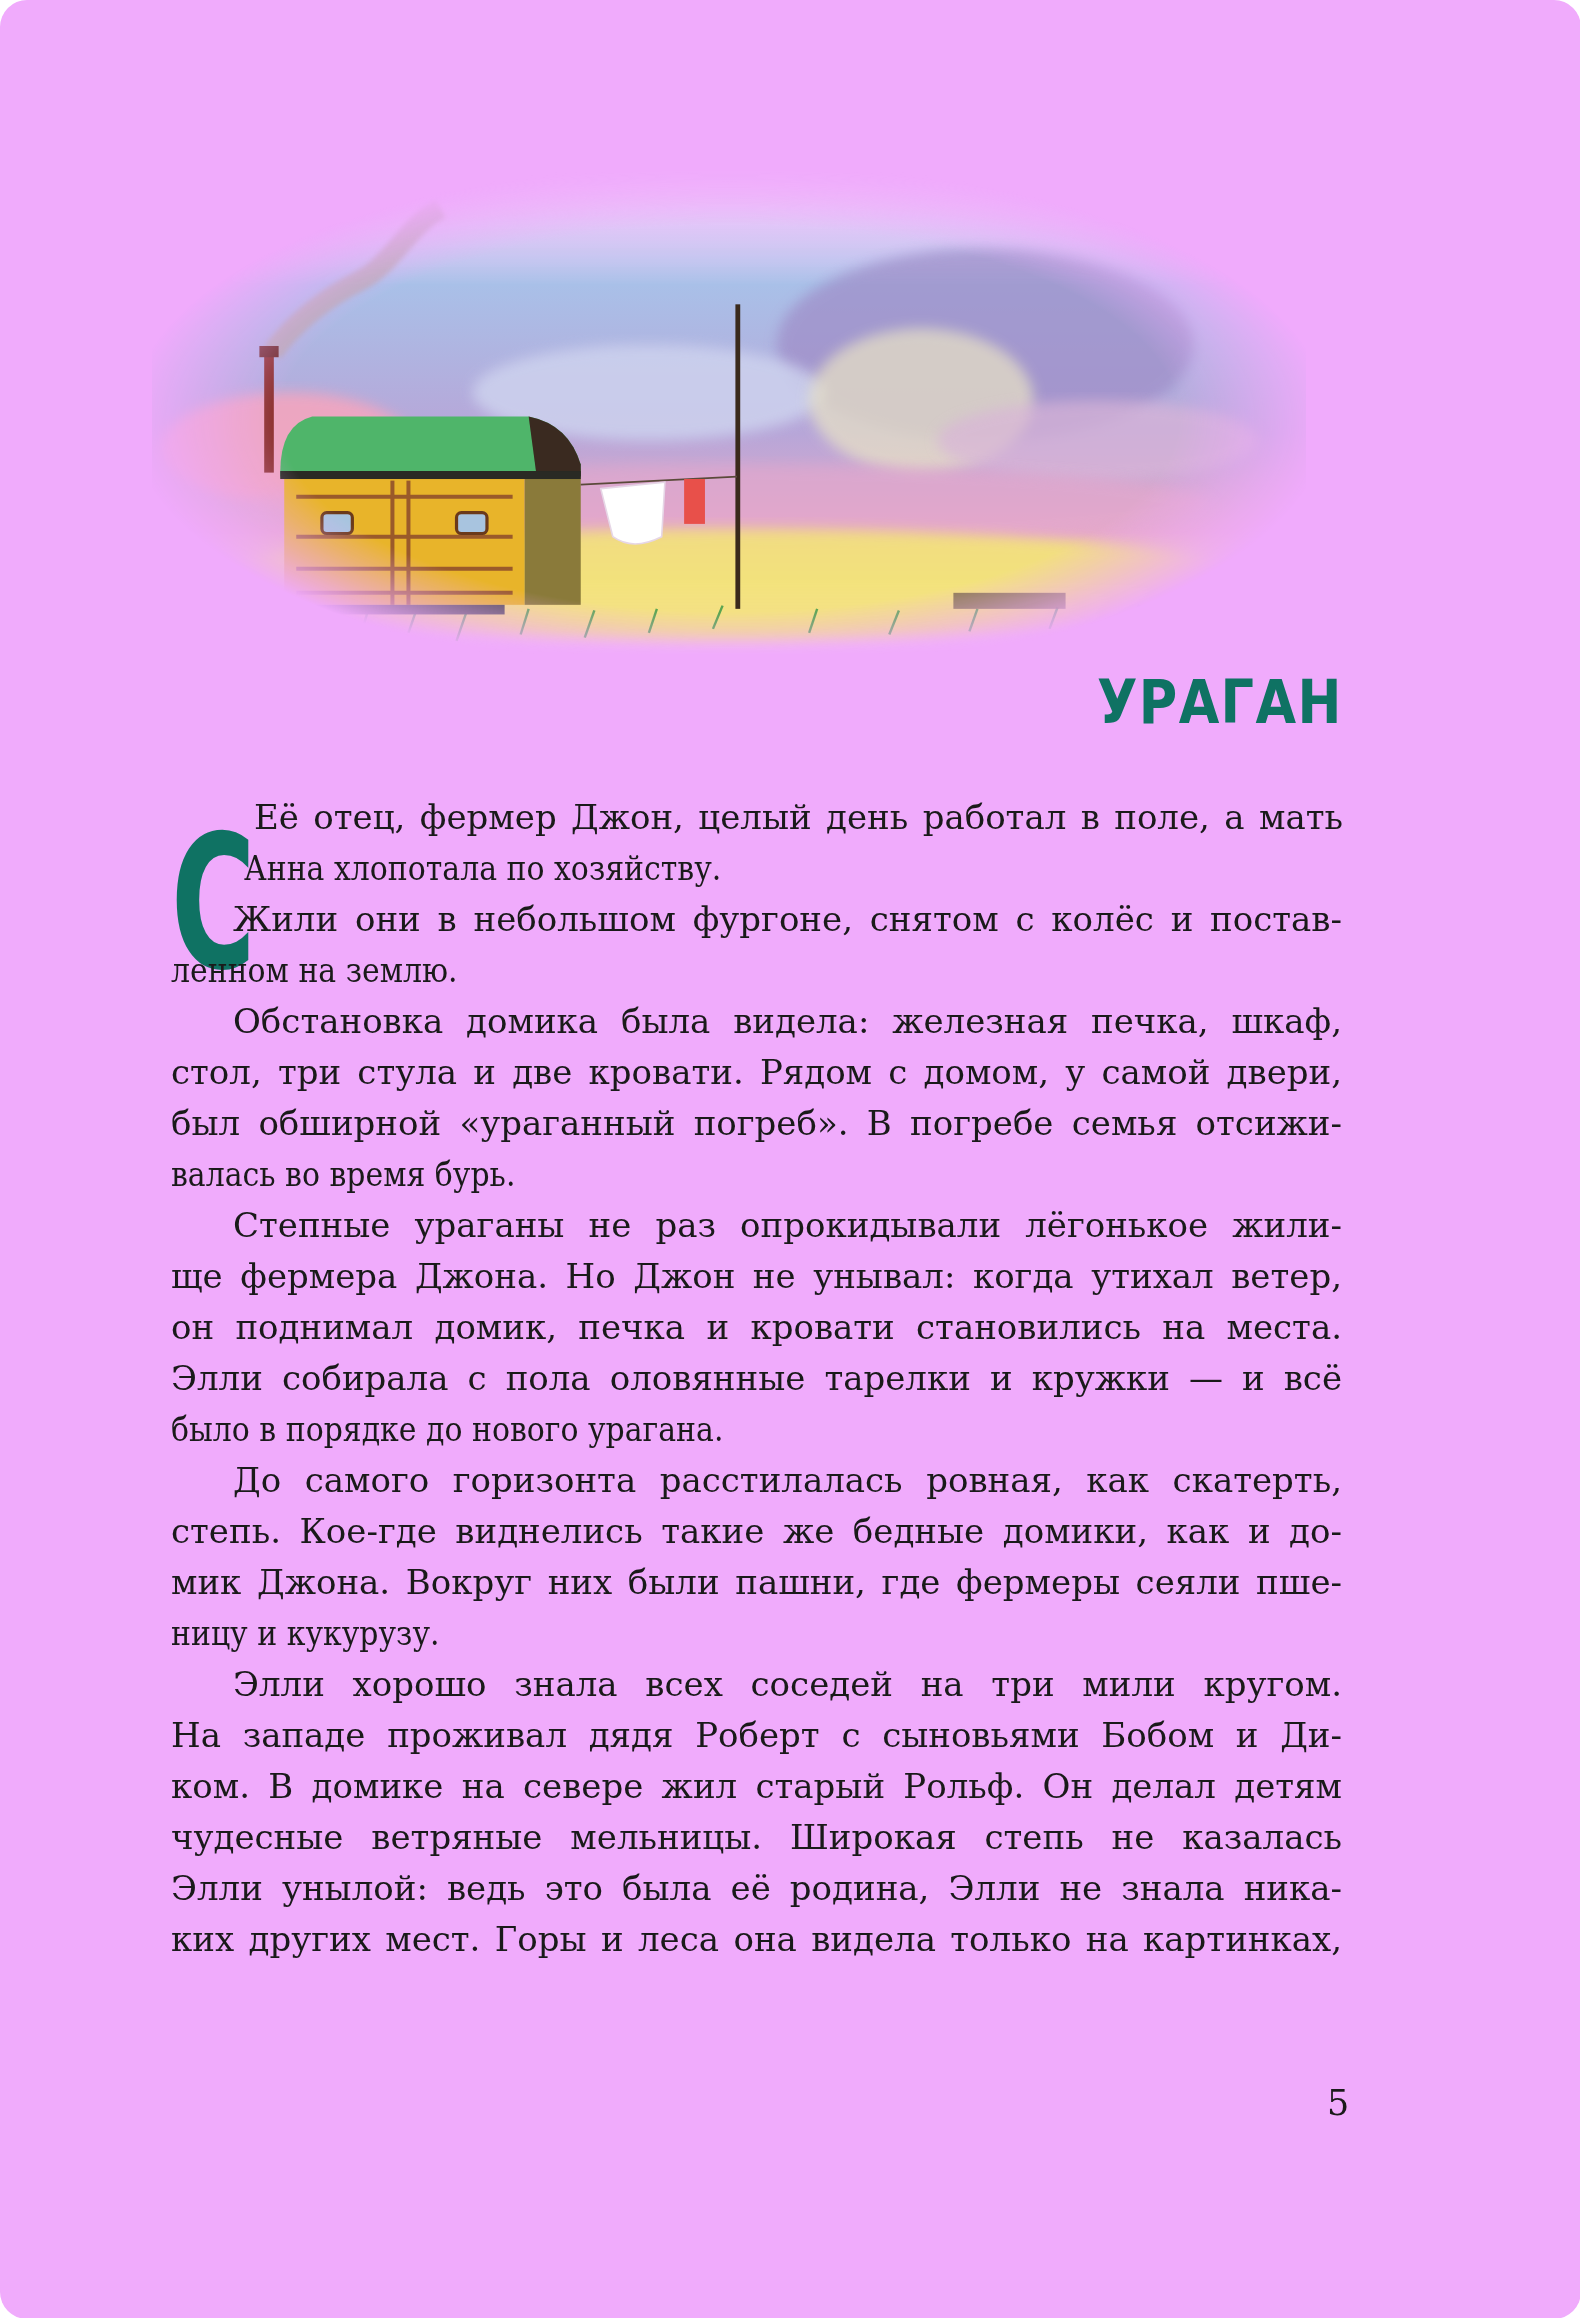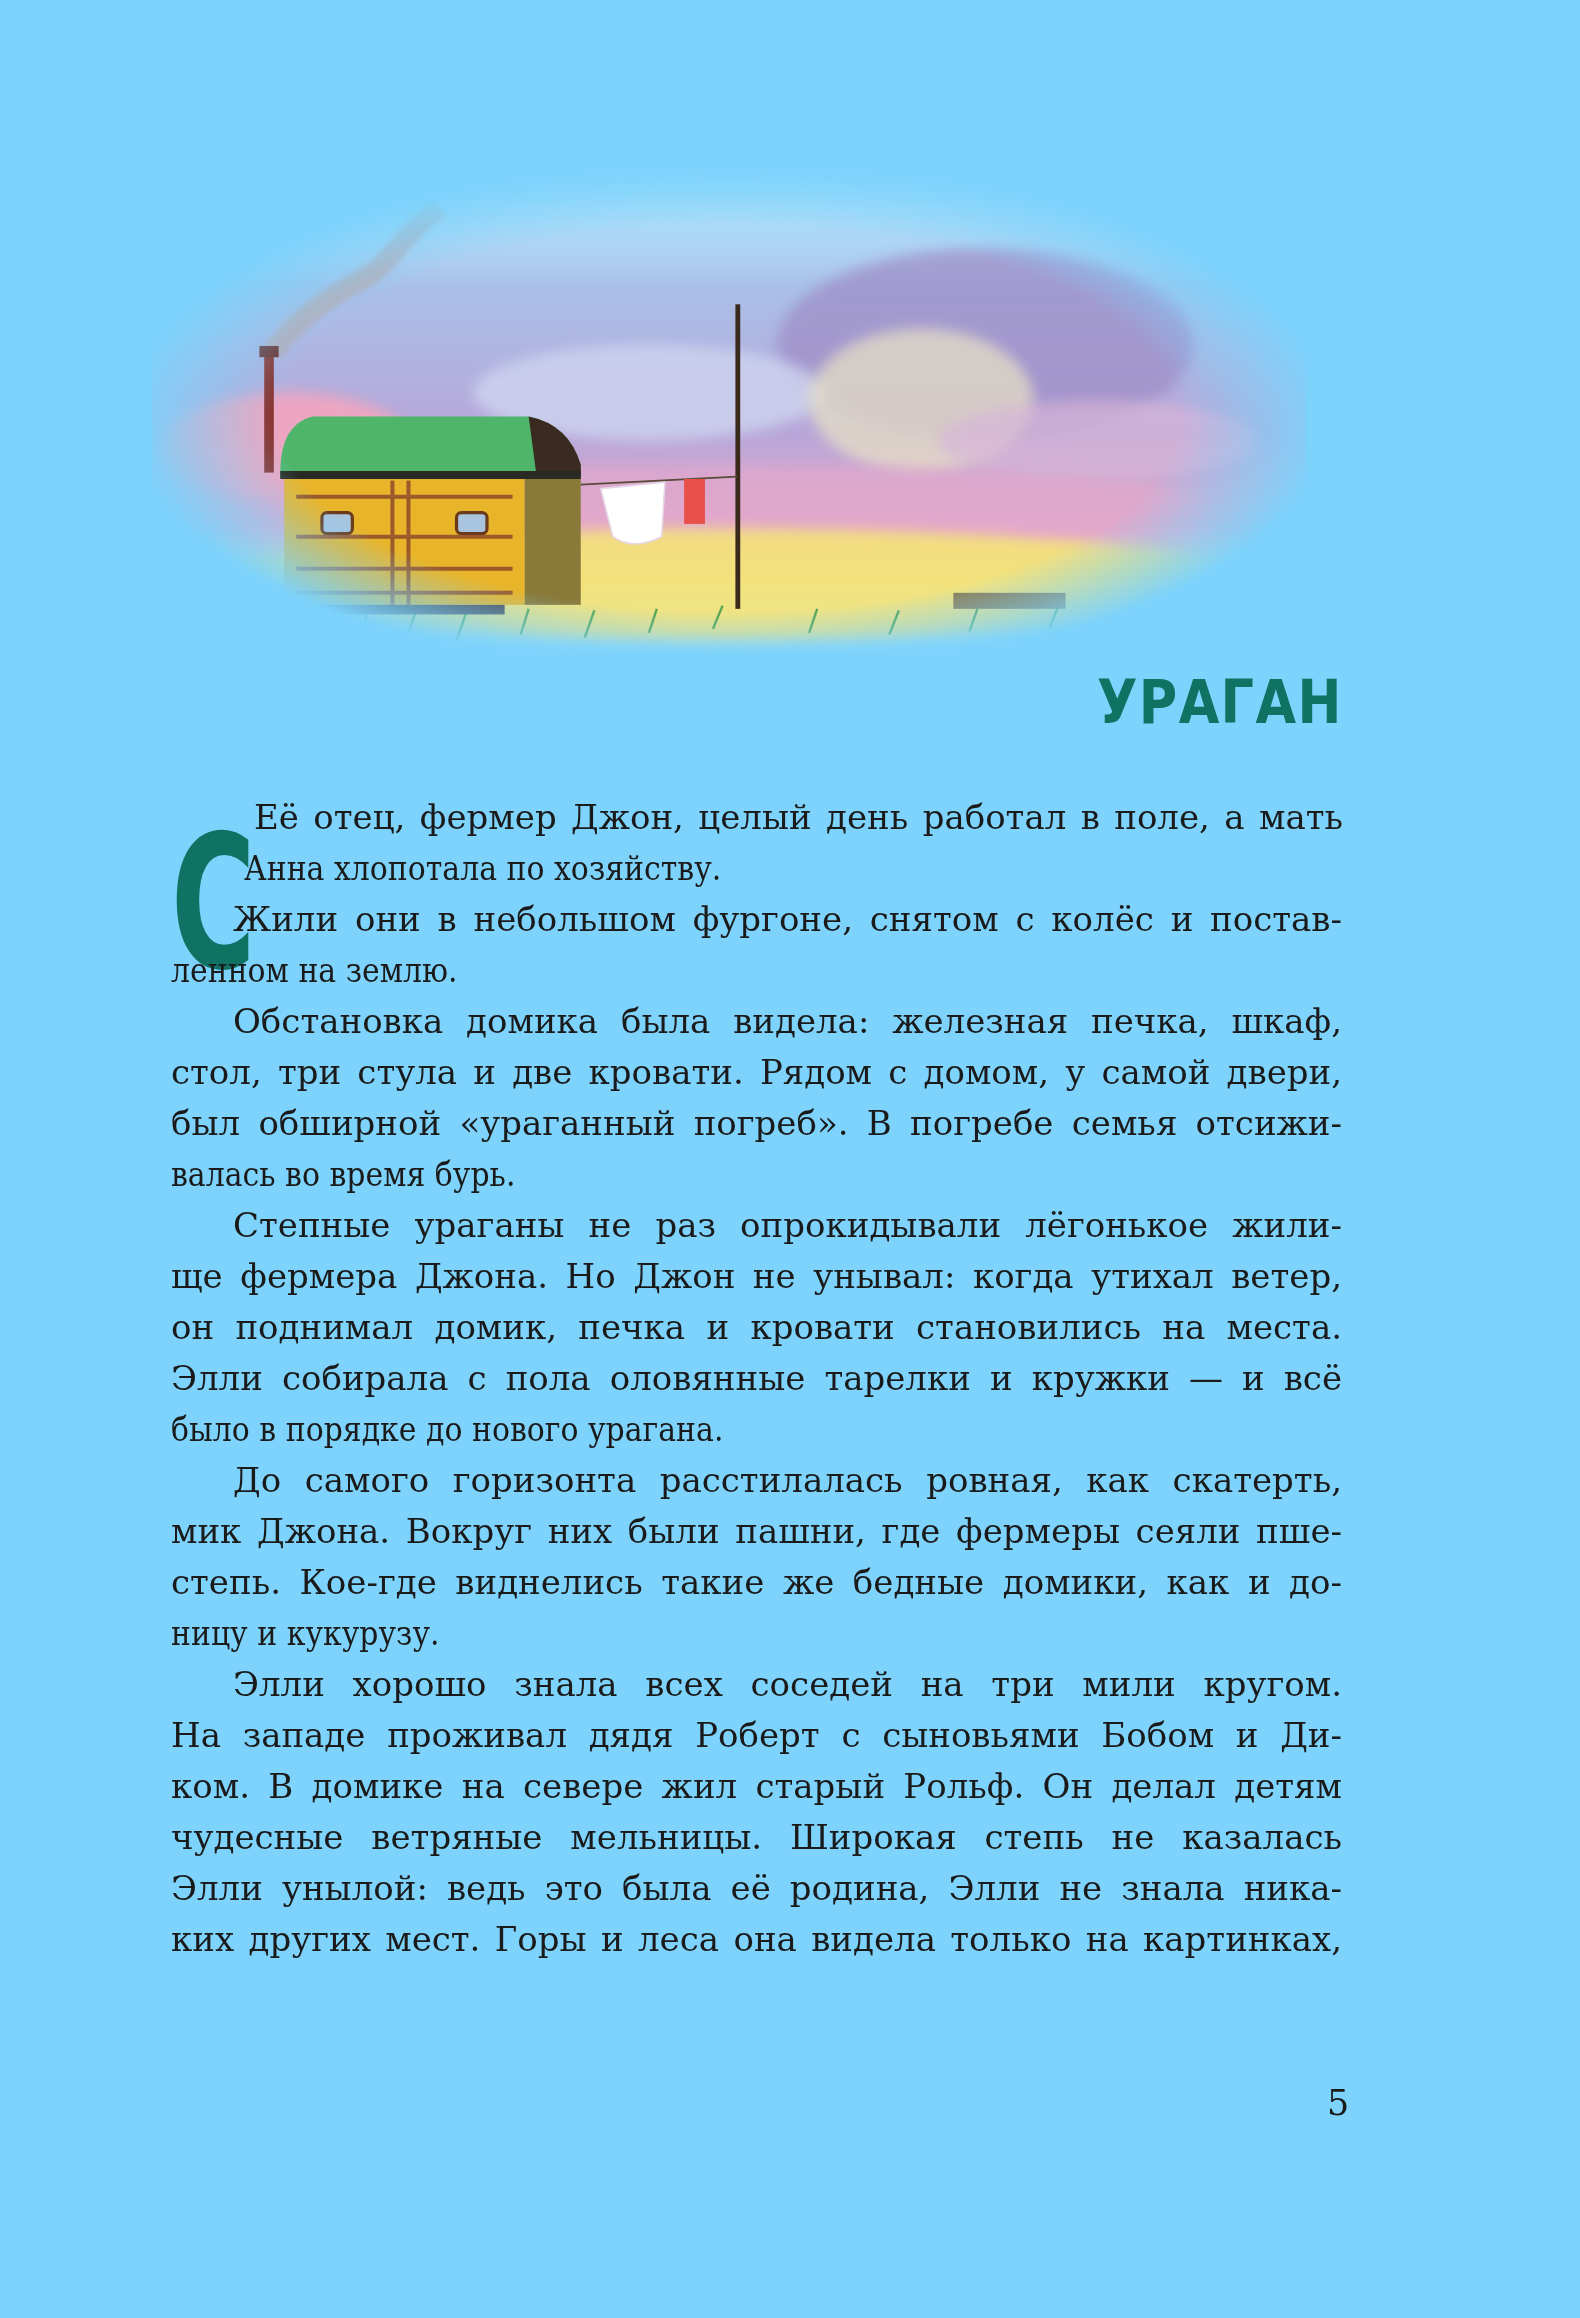--- a/index.html
+++ b/index.html
@@ -1,17 +1,17 @@
 <!DOCTYPE html>
 <html style="font-size:13px"><head>
 <meta charset="utf-8">
 <style>
   html, body { margin: 0; padding: 0; background: #ffffff; }
   body { width: 1581px; height: 2319px; position: relative; overflow: hidden; }
-  .page { position: absolute; inset: 0; background: #7dd3fc; }
+  .page { position: absolute; inset: 0; background: #f0abfc; border-radius: 27px; }
 
   
   .illustration { position: absolute; left: 152px; top: 160px; width: 1154px; height: 497px; }
   .illustration svg { width: 100%; height: 100%; display: block; }
 
   
   .chapter-title {
     position: absolute; right: 238px; top: 671px;
     font-family: "DejaVu Sans", sans-serif; font-weight: bold;
     font-size: 61px; letter-spacing: 1.6px; color: #0f7263;
@@ -154,22 +154,22 @@
     <span class="line indent" style="width: 1109px;">Обстановка домика была видела: железная печка, шкаф,</span>
     <span class="line" style="width: 1171px;">стол, три стула и две кровати. Рядом с домом, у самой двери,</span>
     <span class="line" style="width: 1171px;">был обширной «ураганный погреб». В погребе семья отсижи-</span>
     <span class="line last" style="width: 1331px; transform: scaleX(0.88);">валась во время бурь.</span>
     <span class="line indent" style="width: 1109px;">Степные ураганы не раз опрокидывали лёгонькое жили-</span>
     <span class="line" style="width: 1171px;">ще фермера Джона. Но Джон не унывал: когда утихал ветер,</span>
     <span class="line" style="width: 1171px;">он поднимал домик, печка и кровати становились на места.</span>
     <span class="line" style="width: 1171px;">Элли собирала с пола оловянные тарелки и кружки — и всё</span>
     <span class="line last" style="width: 1331px; transform: scaleX(0.88);">было в порядке до нового урагана.</span>
     <span class="line indent" style="width: 1109px;">До самого горизонта расстилалась ровная, как скатерть,</span>
+    <span class="line" style="width: 1171px;">степь. Кое-где виднелись такие же бедные домики, как и до-</span>
     <span class="line" style="width: 1171px;">мик Джона. Вокруг них были пашни, где фермеры сеяли пше-</span>
-    <span class="line" style="width: 1171px;">степь. Кое-где виднелись такие же бедные домики, как и до-</span>
     <span class="line last" style="width: 1331px; transform: scaleX(0.88);">ницу и кукурузу.</span>
     <span class="line indent" style="width: 1109px;">Элли хорошо знала всех соседей на три мили кругом.</span>
     <span class="line" style="width: 1171px;">На западе проживал дядя Роберт с сыновьями Бобом и Ди-</span>
     <span class="line" style="width: 1171px;">ком. В домике на севере жил старый Рольф. Он делал детям</span>
     <span class="line" style="width: 1171px;">чудесные ветряные мельницы. Широкая степь не казалась</span>
     <span class="line" style="width: 1171px;">Элли унылой: ведь это была её родина, Элли не знала ника-</span>
     <span class="line" style="width: 1171px;">ких других мест. Горы и леса она видела только на картинках,</span>
   </div>
 
   <div class="page-number">5</div>

